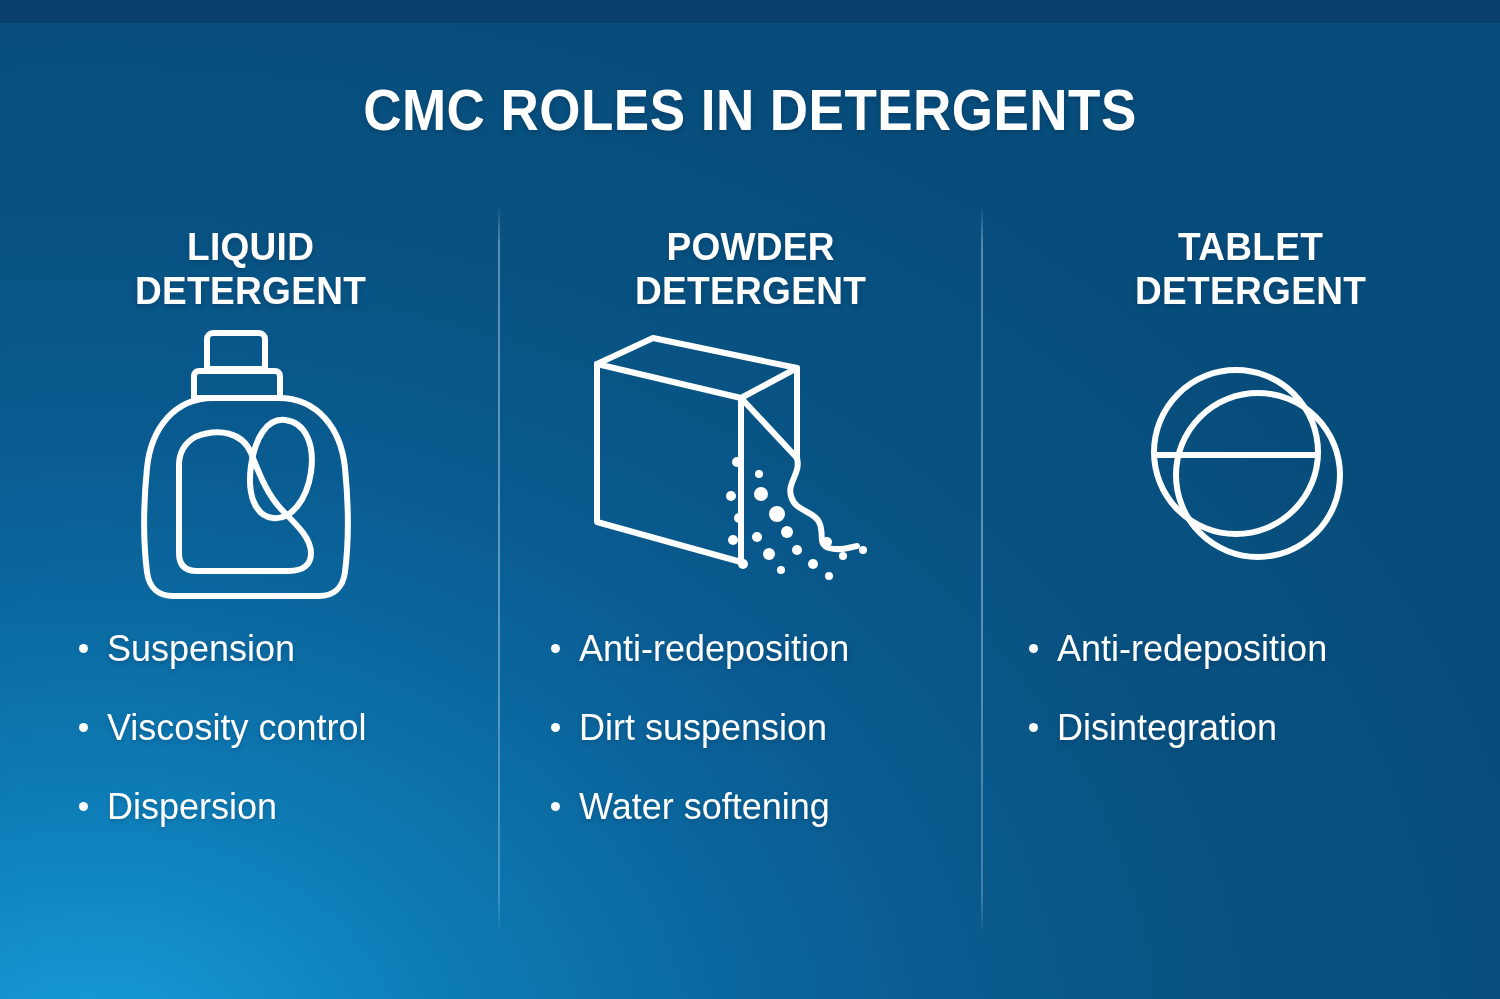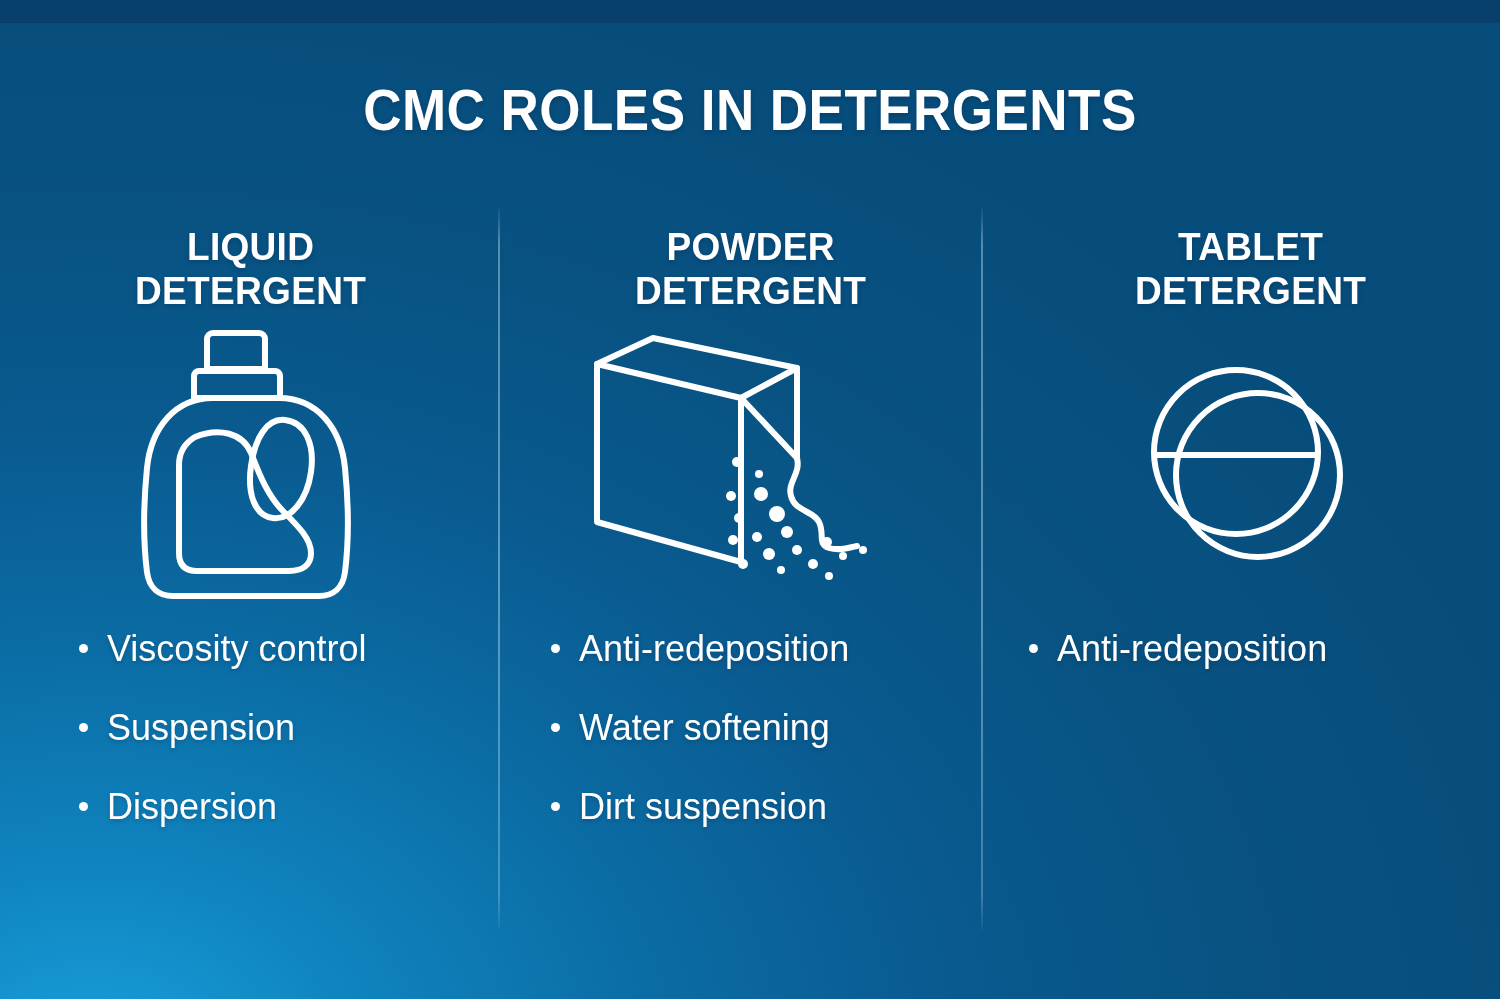--- a/index.html
+++ b/index.html
@@ -160,25 +160,25 @@
                    c4 -28 16 -48 34 -46 z"></path>
 
           <path d="M44 110 c24 -10 48 -4 56 16 c8 20 16 42 32 58 c16 16 28 28 28 42
                    c0 12 -8 18 -22 18 h-92 c-12 0 -18 -6 -18 -18 v-88 c0 -14 6 -22 16 -28 z"></path>
         </svg>
       </div>
 
       <ul class="bullets">
         <li>
           <span class="bullet-dot"></span>
+          <span>Suspension</span>
+        </li>
+        <li>
+          <span class="bullet-dot"></span>
           <span>Viscosity control</span>
-        </li>
-        <li>
-          <span class="bullet-dot"></span>
-          <span>Suspension</span>
         </li>
         <li>
           <span class="bullet-dot"></span>
           <span>Dispersion</span>
         </li>
       </ul>
     </div>
 
     <div class="column col2">
       <div class="col-header">POWDER
@@ -221,25 +221,25 @@
         </svg>
       </div>
 
       <ul class="bullets">
         <li>
           <span class="bullet-dot"></span>
           <span>Anti-redeposition</span>
         </li>
         <li>
           <span class="bullet-dot"></span>
+          <span>Dirt suspension</span>
+        </li>
+        <li>
+          <span class="bullet-dot"></span>
           <span>Water softening</span>
-        </li>
-        <li>
-          <span class="bullet-dot"></span>
-          <span>Dirt suspension</span>
         </li>
       </ul>
     </div>
 
     <div class="column col3">
       <div class="col-header">TABLET
 DETERGENT</div>
 
       <div class="icon-wrap">
         <svg width="230" height="240" viewBox="0 0 230 240" fill="none" stroke="#ffffff" stroke-width="6" stroke-linejoin="round" stroke-linecap="round">
@@ -250,17 +250,21 @@
 
           <path d="M19 108 H181"></path>
         </svg>
       </div>
 
       <ul class="bullets">
         <li>
           <span class="bullet-dot"></span>
           <span>Anti-redeposition</span>
         </li>
+        <li>
+          <span class="bullet-dot"></span>
+          <span>Disintegration</span>
+        </li>
       </ul>
     </div>
 
   </div>
 </div>
 
 </body></html>

